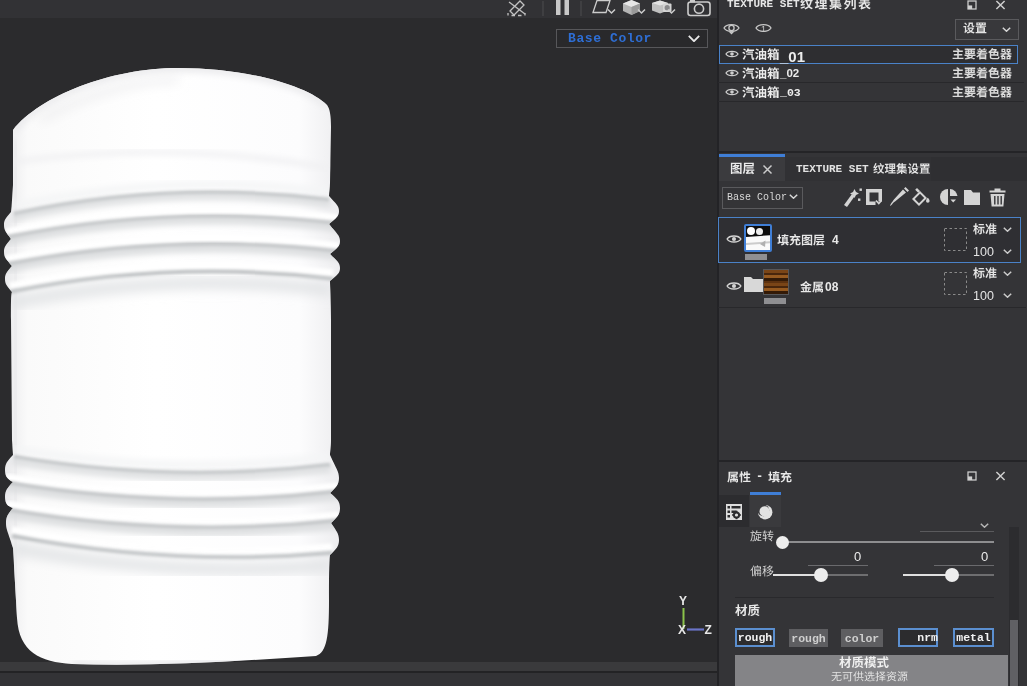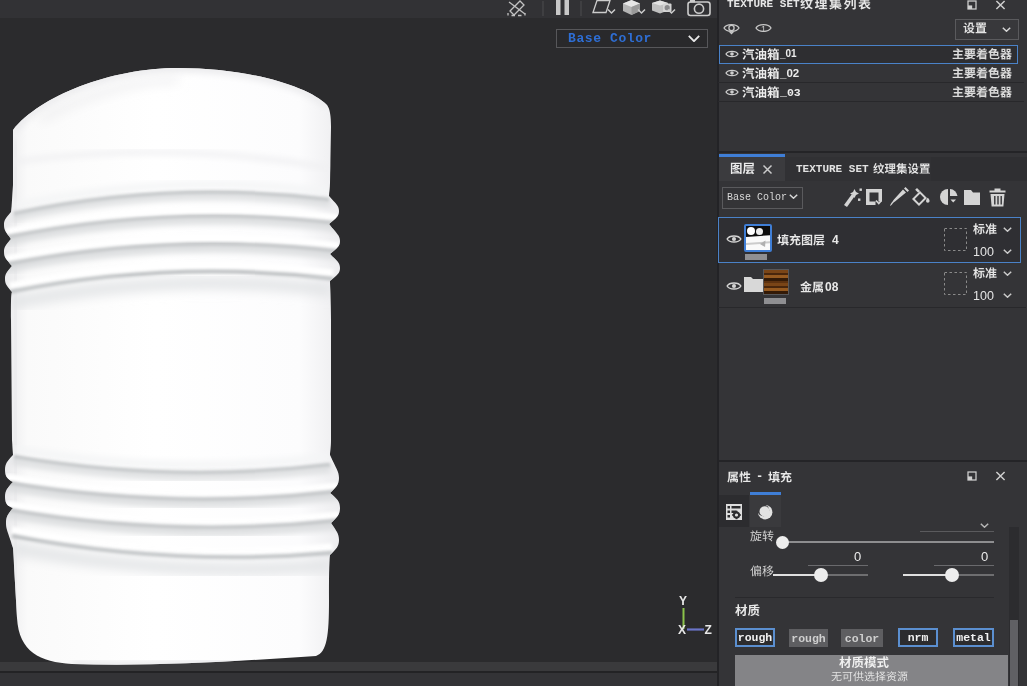--- a/index.html
+++ b/index.html
@@ -145,21 +145,21 @@
       <path d="M0.8,0.8 L4.5,4.2 L8.2,0.8" fill="none" stroke="#d8d8d8" stroke-width="1.5"></path>
     </svg>
 <div class="abs" style="left:719px;top:45px;width:297px;height:17px;background:#2e2e31;border:1px solid #4a82c8"></div>
 <svg style="position:absolute;left:725px;top:49px" width="14" height="10" viewBox="0 0 14 10">
       <path d="M1,5 C3,1.4 11,1.4 13,5 C11,8.6 3,8.6 1,5 Z" fill="none" stroke="#cfcfcf" stroke-width="1.3"></path>
       <circle cx="7" cy="5" r="1.8" fill="#cfcfcf"></circle>
     </svg>
 <svg style="position:absolute;left:742px;top:46.5px;" width="38" height="16" viewBox="0 -11.88 38 16">
       <path fill="#ececec" d="M1.1 -9.3C1.8 -9.0 2.7 -8.4 3.2 -8.0L4.0 -9.2C3.6 -9.6 2.6 -10.1 1.9 -10.4ZM0.3 -5.9C1.0 -5.6 2.0 -5.0 2.5 -4.7L3.3 -5.9C2.8 -6.3 1.8 -6.8 1.1 -7.1ZM0.7 -0.1 2.0 0.9C2.7 -0.3 3.5 -1.7 4.0 -3.0L2.9 -4.0C2.2 -2.5 1.4 -1.0 0.7 -0.1ZM5.6 -10.6C5.2 -9.3 4.4 -8.0 3.4 -7.2C3.8 -7.0 4.4 -6.5 4.6 -6.3C4.9 -6.6 5.2 -6.9 5.5 -7.3V-6.2H11.0V-7.4H5.5L6.0 -8.0H12.1V-9.3H6.6C6.8 -9.6 6.9 -9.9 7.0 -10.2ZM4.3 -5.5V-4.2H9.3C9.3 -1.0 9.6 1.1 11.1 1.2C11.9 1.1 12.2 0.5 12.3 -1.0C12.0 -1.2 11.6 -1.5 11.4 -1.9C11.4 -1.0 11.3 -0.3 11.2 -0.3C10.8 -0.3 10.7 -2.4 10.8 -5.5Z M13.6 -9.4C14.4 -9.0 15.5 -8.3 16.1 -7.9L17.0 -9.1C16.4 -9.5 15.2 -10.1 14.5 -10.5ZM12.9 -5.9C13.7 -5.5 14.8 -4.9 15.4 -4.5L16.2 -5.8C15.6 -6.1 14.5 -6.7 13.8 -7.0ZM13.4 -0.0 14.7 0.9C15.3 -0.2 16.0 -1.5 16.5 -2.6L15.4 -3.6C14.8 -2.3 13.9 -0.9 13.4 -0.0ZM19.8 -1.1H18.4V-3.2H19.8ZM21.2 -1.1V-3.2H22.7V-1.1ZM16.9 -8.0V1.1H18.4V0.3H22.7V1.0H24.2V-8.0H21.2V-10.6H19.8V-8.0ZM19.8 -4.6H18.4V-6.6H19.8ZM21.2 -4.6V-6.6H22.7V-4.6Z M32.6 -3.4H35.0V-2.5H32.6ZM32.6 -4.5V-5.2H35.0V-4.5ZM32.6 -1.4H35.0V-0.6H32.6ZM31.2 -6.6V1.1H32.6V0.6H35.0V1.0H36.6V-6.6ZM32.3 -10.7C32.0 -9.9 31.6 -9.1 31.1 -8.4V-9.5H28.3C28.4 -9.8 28.6 -10.1 28.6 -10.4L27.2 -10.7C26.8 -9.5 26.1 -8.2 25.3 -7.5C25.6 -7.3 26.3 -6.9 26.6 -6.7C26.9 -7.1 27.3 -7.7 27.7 -8.3H27.8C28.0 -7.9 28.3 -7.4 28.4 -7.0H27.8V-5.8H25.7V-4.4H27.5C26.9 -3.3 26.1 -2.0 25.2 -1.4C25.6 -1.1 25.9 -0.6 26.2 -0.2C26.7 -0.7 27.3 -1.5 27.8 -2.3V1.1H29.2V-2.5C29.6 -2.1 29.9 -1.6 30.2 -1.2L31.1 -2.4C30.8 -2.7 29.8 -3.7 29.2 -4.2V-4.4H30.9V-5.8H29.2V-7.0H29.0L29.7 -7.3C29.6 -7.6 29.5 -7.9 29.3 -8.3H31.0C30.8 -8.0 30.6 -7.8 30.3 -7.6C30.7 -7.4 31.3 -7.0 31.6 -6.8C32.0 -7.2 32.4 -7.7 32.8 -8.3H33.2C33.6 -7.8 34.0 -7.1 34.1 -6.7L35.4 -7.2C35.3 -7.5 35.0 -7.9 34.8 -8.3H37.0V-9.5H33.4C33.5 -9.8 33.6 -10.1 33.7 -10.4Z"></path>
     </svg>
-<div class="abs" style="left:780px;top:48px;font-size:10px;font-family:'Liberation Sans';font-weight:bold;color:#ececec">_01</div>
+<div class="abs" style="left:780px;top:48px;font-size:15px;font-family:'Liberation Sans';font-weight:bold;color:#ececec">_01</div>
 <svg style="position:absolute;left:952px;top:47.0px;" width="60" height="15" viewBox="0 -11.40 60 15">
       <path fill="#dadada" d="M4.1 -9.4C4.7 -9.0 5.4 -8.4 5.9 -7.9H1.1V-6.5H5.2V-4.4H1.8V-3.0H5.2V-0.7H0.6V0.7H11.4V-0.7H6.8V-3.0H10.3V-4.4H6.8V-6.5H10.8V-7.9H7.0L7.7 -8.4C7.1 -9.0 6.1 -9.7 5.3 -10.2Z M19.6 -2.5C19.3 -2.1 18.9 -1.7 18.5 -1.4C17.8 -1.6 17.1 -1.8 16.4 -1.9L16.8 -2.5ZM13.3 -7.8V-4.5H16.3L15.9 -3.8H12.5V-2.5H15.1C14.8 -2.1 14.4 -1.6 14.1 -1.2C15.0 -1.0 15.8 -0.8 16.6 -0.6C15.6 -0.3 14.3 -0.2 12.7 -0.1C12.9 0.2 13.2 0.7 13.3 1.1C15.6 0.9 17.4 0.6 18.7 -0.1C20.0 0.3 21.2 0.7 22.0 1.0L23.2 -0.1C22.3 -0.4 21.3 -0.7 20.1 -1.0C20.5 -1.4 20.9 -1.9 21.2 -2.5H23.5V-3.8H17.6L17.9 -4.3L17.3 -4.5H22.8V-7.8H20.0V-8.5H23.2V-9.8H12.7V-8.5H15.9V-7.8ZM17.2 -8.5H18.6V-7.8H17.2ZM14.6 -6.7H15.9V-5.6H14.6ZM17.2 -6.7H18.6V-5.6H17.2ZM20.0 -6.7H21.4V-5.6H20.0Z M28.6 -2.0H32.8V-1.5H28.6ZM28.6 -2.7V-3.2H32.8V-2.7ZM28.6 -0.7H32.8V-0.3H28.6ZM24.7 -5.8V-4.6H27.3C26.4 -3.5 25.4 -2.6 24.2 -1.9C24.6 -1.7 25.1 -1.1 25.3 -0.8C26.0 -1.3 26.6 -1.8 27.2 -2.3V1.1H28.6V0.7H32.8V1.1H34.3V-4.2H28.7L29.0 -4.6H35.3V-5.8H29.6L29.8 -6.3H34.2V-7.3H30.3L30.5 -7.8H34.8V-8.9H32.8C33.0 -9.2 33.2 -9.5 33.5 -9.8L31.9 -10.2C31.7 -9.9 31.5 -9.3 31.2 -8.9H28.5L28.9 -9.1C28.8 -9.4 28.4 -9.9 28.2 -10.3L26.7 -9.9C26.9 -9.6 27.1 -9.2 27.3 -8.9H25.2V-7.8H28.9L28.7 -7.3H25.8V-6.3H28.2L28.0 -5.8Z M41.4 -5.5V-4.1H39.2V-5.5ZM42.8 -5.5H45.0V-4.1H42.8ZM42.8 -8.0C42.5 -7.6 42.1 -7.2 41.8 -6.9H39.1C39.4 -7.2 39.8 -7.6 40.1 -8.0ZM40.0 -10.3C39.2 -8.8 37.7 -7.4 36.3 -6.5C36.6 -6.2 36.9 -5.5 37.1 -5.2C37.3 -5.3 37.5 -5.5 37.8 -5.7V-1.3C37.8 0.4 38.5 0.9 40.7 0.9C41.2 0.9 44.3 0.9 44.8 0.9C46.9 0.9 47.4 0.3 47.6 -1.7C47.2 -1.8 46.6 -2.0 46.3 -2.2C46.1 -0.7 45.9 -0.5 44.8 -0.5C44.1 -0.5 41.3 -0.5 40.7 -0.5C39.4 -0.5 39.2 -0.6 39.2 -1.3V-2.7H45.0V-2.3H46.4V-6.9H43.5C44.0 -7.4 44.6 -8.1 45.0 -8.7L44.1 -9.3L43.8 -9.3H41.0L41.3 -9.8Z M50.7 -8.5H52.1V-7.4H50.7ZM55.8 -8.5H57.2V-7.4H55.8ZM55.3 -5.8C55.7 -5.6 56.1 -5.4 56.5 -5.2H53.8C54.0 -5.5 54.2 -5.8 54.3 -6.1L53.4 -6.3V-9.7H49.4V-6.2H52.8C52.6 -5.9 52.4 -5.5 52.2 -5.2H48.5V-3.9H50.9C50.2 -3.4 49.3 -2.9 48.2 -2.5C48.5 -2.2 48.9 -1.7 49.0 -1.3L49.4 -1.5V1.1H50.8V0.8H52.0V1.0H53.4V-2.7H51.5C52.0 -3.1 52.5 -3.5 52.8 -3.9H54.9C55.2 -3.5 55.7 -3.1 56.1 -2.7H54.5V1.1H55.8V0.8H57.2V1.0H58.6V-1.4L58.9 -1.3C59.1 -1.6 59.5 -2.2 59.8 -2.4C58.7 -2.7 57.5 -3.3 56.7 -3.9H59.5V-5.2H57.4L57.8 -5.5C57.5 -5.8 57.1 -6.0 56.7 -6.2H58.6V-9.7H54.5V-6.2H55.7ZM50.8 -0.4V-1.5H52.0V-0.4ZM55.8 -0.4V-1.5H57.2V-0.4Z"></path>
     </svg>
 <svg style="position:absolute;left:725px;top:68px" width="14" height="10" viewBox="0 0 14 10">
       <path d="M1,5 C3,1.4 11,1.4 13,5 C11,8.6 3,8.6 1,5 Z" fill="none" stroke="#cfcfcf" stroke-width="1.3"></path>
       <circle cx="7" cy="5" r="1.8" fill="#cfcfcf"></circle>
     </svg>
 <svg style="position:absolute;left:742px;top:65.5px;" width="38" height="16" viewBox="0 -11.88 38 16">
       <path fill="#ececec" d="M1.1 -9.3C1.8 -9.0 2.7 -8.4 3.2 -8.0L4.0 -9.2C3.6 -9.6 2.6 -10.1 1.9 -10.4ZM0.3 -5.9C1.0 -5.6 2.0 -5.0 2.5 -4.7L3.3 -5.9C2.8 -6.3 1.8 -6.8 1.1 -7.1ZM0.7 -0.1 2.0 0.9C2.7 -0.3 3.5 -1.7 4.0 -3.0L2.9 -4.0C2.2 -2.5 1.4 -1.0 0.7 -0.1ZM5.6 -10.6C5.2 -9.3 4.4 -8.0 3.4 -7.2C3.8 -7.0 4.4 -6.5 4.6 -6.3C4.9 -6.6 5.2 -6.9 5.5 -7.3V-6.2H11.0V-7.4H5.5L6.0 -8.0H12.1V-9.3H6.6C6.8 -9.6 6.9 -9.9 7.0 -10.2ZM4.3 -5.5V-4.2H9.3C9.3 -1.0 9.6 1.1 11.1 1.2C11.9 1.1 12.2 0.5 12.3 -1.0C12.0 -1.2 11.6 -1.5 11.4 -1.9C11.4 -1.0 11.3 -0.3 11.2 -0.3C10.8 -0.3 10.7 -2.4 10.8 -5.5Z M13.6 -9.4C14.4 -9.0 15.5 -8.3 16.1 -7.9L17.0 -9.1C16.4 -9.5 15.2 -10.1 14.5 -10.5ZM12.9 -5.9C13.7 -5.5 14.8 -4.9 15.4 -4.5L16.2 -5.8C15.6 -6.1 14.5 -6.7 13.8 -7.0ZM13.4 -0.0 14.7 0.9C15.3 -0.2 16.0 -1.5 16.5 -2.6L15.4 -3.6C14.8 -2.3 13.9 -0.9 13.4 -0.0ZM19.8 -1.1H18.4V-3.2H19.8ZM21.2 -1.1V-3.2H22.7V-1.1ZM16.9 -8.0V1.1H18.4V0.3H22.7V1.0H24.2V-8.0H21.2V-10.6H19.8V-8.0ZM19.8 -4.6H18.4V-6.6H19.8ZM21.2 -4.6V-6.6H22.7V-4.6Z M32.6 -3.4H35.0V-2.5H32.6ZM32.6 -4.5V-5.2H35.0V-4.5ZM32.6 -1.4H35.0V-0.6H32.6ZM31.2 -6.6V1.1H32.6V0.6H35.0V1.0H36.6V-6.6ZM32.3 -10.7C32.0 -9.9 31.6 -9.1 31.1 -8.4V-9.5H28.3C28.4 -9.8 28.6 -10.1 28.6 -10.4L27.2 -10.7C26.8 -9.5 26.1 -8.2 25.3 -7.5C25.6 -7.3 26.3 -6.9 26.6 -6.7C26.9 -7.1 27.3 -7.7 27.7 -8.3H27.8C28.0 -7.9 28.3 -7.4 28.4 -7.0H27.8V-5.8H25.7V-4.4H27.5C26.9 -3.3 26.1 -2.0 25.2 -1.4C25.6 -1.1 25.9 -0.6 26.2 -0.2C26.7 -0.7 27.3 -1.5 27.8 -2.3V1.1H29.2V-2.5C29.6 -2.1 29.9 -1.6 30.2 -1.2L31.1 -2.4C30.8 -2.7 29.8 -3.7 29.2 -4.2V-4.4H30.9V-5.8H29.2V-7.0H29.0L29.7 -7.3C29.6 -7.6 29.5 -7.9 29.3 -8.3H31.0C30.8 -8.0 30.6 -7.8 30.3 -7.6C30.7 -7.4 31.3 -7.0 31.6 -6.8C32.0 -7.2 32.4 -7.7 32.8 -8.3H33.2C33.6 -7.8 34.0 -7.1 34.1 -6.7L35.4 -7.2C35.3 -7.5 35.0 -7.9 34.8 -8.3H37.0V-9.5H33.4C33.5 -9.8 33.6 -10.1 33.7 -10.4Z"></path>
     </svg>
@@ -360,21 +360,21 @@
 <svg style="position:absolute;left:735px;top:603.0px;" width="25" height="16" viewBox="0 -11.88 25 16">
       <path fill="#e8e8e8" d="M9.3 -10.6V-8.0H6.0V-6.6H8.8C7.9 -4.8 6.4 -2.9 4.9 -2.0C5.2 -1.7 5.7 -1.1 6.0 -0.7C7.2 -1.6 8.4 -3.1 9.3 -4.5V-0.7C9.3 -0.5 9.2 -0.4 9.0 -0.4C8.8 -0.4 8.0 -0.4 7.3 -0.5C7.5 -0.0 7.7 0.7 7.8 1.1C8.9 1.1 9.7 1.0 10.2 0.8C10.7 0.5 10.9 0.1 10.9 -0.7V-6.6H12.1V-8.0H10.9V-10.6ZM2.5 -10.6V-8.0H0.6V-6.6H2.3C1.9 -5.1 1.1 -3.4 0.2 -2.4C0.5 -2.0 0.8 -1.4 1.0 -1.0C1.6 -1.6 2.1 -2.6 2.5 -3.7V1.1H4.0V-4.6C4.4 -4.0 4.8 -3.5 5.1 -3.1L6.0 -4.3C5.7 -4.7 4.5 -5.9 4.0 -6.3V-6.6H5.6V-8.0H4.0V-10.6Z M20.0 -0.5C21.2 -0.1 22.7 0.6 23.5 1.1L24.6 0.1C23.7 -0.3 22.2 -1.0 21.1 -1.4ZM19.2 -4.0V-3.0C19.2 -2.2 18.9 -0.9 15.1 -0.0C15.5 0.3 15.9 0.8 16.1 1.1C20.2 -0.0 20.8 -1.8 20.8 -3.0V-4.0ZM16.2 -5.8V-1.4H17.7V-4.4H22.1V-1.3H23.7V-5.8H20.3L20.4 -6.7H24.5V-8.0H20.6L20.6 -9.0C21.8 -9.1 22.8 -9.3 23.8 -9.5L22.6 -10.7C20.6 -10.2 17.1 -9.9 14.1 -9.8V-6.2C14.1 -4.3 14.0 -1.6 12.8 0.2C13.2 0.4 13.8 0.7 14.1 1.0C15.3 -1.0 15.5 -4.2 15.5 -6.2V-6.7H18.9L18.9 -5.8ZM19.0 -8.0H15.5V-8.6C16.7 -8.6 17.9 -8.7 19.0 -8.8Z"></path>
     </svg>
 <div class="abs" style="left:735px;top:628px;width:36px;height:15px;background:#2c2c2e;border:2px solid #5b8fd0"></div>
 <div class="abs mono" style="left:735px;top:631px;width:40px;text-align:center;font-size:11.5px;color:#f2f2f2">rough</div>
 <div class="abs" style="left:789px;top:629px;width:39px;height:18px;background:#5e5e61"></div>
 <div class="abs mono" style="left:789px;top:632px;width:39px;text-align:center;font-size:11.5px;color:#cfcfcf">rough</div>
 <div class="abs" style="left:841px;top:629px;width:42px;height:18px;background:#5e5e61"></div>
 <div class="abs mono" style="left:841px;top:632px;width:42px;text-align:center;font-size:11.5px;color:#cfcfcf">color</div>
 <div class="abs" style="left:898px;top:628px;width:36px;height:15px;background:#2c2c2e;border:2px solid #5b8fd0"></div>
-<div class="abs mono" style="left:898px;top:631px;width:40px;text-align:center;font-size:11.5px;color:#f2f2f2">nrm</div>
+<div class="abs mono" style="left:898px;top:631px;width:40px;text-align:right;font-size:11.5px;color:#f2f2f2">nrm</div>
 <div class="abs" style="left:953px;top:628px;width:37px;height:15px;background:#2c2c2e;border:2px solid #5b8fd0"></div>
 <div class="abs mono" style="left:953px;top:631px;width:41px;text-align:center;font-size:11.5px;color:#f2f2f2">metal</div>
 <div class="abs" style="left:735px;top:655px;width:273px;height:31px;background:#848487"></div>
 <svg style="position:absolute;left:839px;top:655.0px;" width="50" height="16" viewBox="0 -11.88 50 16">
       <path fill="#f0f0f0" d="M9.3 -10.6V-8.0H6.0V-6.6H8.8C7.9 -4.8 6.4 -2.9 4.9 -2.0C5.2 -1.7 5.7 -1.1 6.0 -0.7C7.2 -1.6 8.4 -3.1 9.3 -4.5V-0.7C9.3 -0.5 9.2 -0.4 9.0 -0.4C8.8 -0.4 8.0 -0.4 7.3 -0.5C7.5 -0.0 7.7 0.7 7.8 1.1C8.9 1.1 9.7 1.0 10.2 0.8C10.7 0.5 10.9 0.1 10.9 -0.7V-6.6H12.1V-8.0H10.9V-10.6ZM2.5 -10.6V-8.0H0.6V-6.6H2.3C1.9 -5.1 1.1 -3.4 0.2 -2.4C0.5 -2.0 0.8 -1.4 1.0 -1.0C1.6 -1.6 2.1 -2.6 2.5 -3.7V1.1H4.0V-4.6C4.4 -4.0 4.8 -3.5 5.1 -3.1L6.0 -4.3C5.7 -4.7 4.5 -5.9 4.0 -6.3V-6.6H5.6V-8.0H4.0V-10.6Z M20.0 -0.5C21.2 -0.1 22.7 0.6 23.5 1.1L24.6 0.1C23.7 -0.3 22.2 -1.0 21.1 -1.4ZM19.2 -4.0V-3.0C19.2 -2.2 18.9 -0.9 15.1 -0.0C15.5 0.3 15.9 0.8 16.1 1.1C20.2 -0.0 20.8 -1.8 20.8 -3.0V-4.0ZM16.2 -5.8V-1.4H17.7V-4.4H22.1V-1.3H23.7V-5.8H20.3L20.4 -6.7H24.5V-8.0H20.6L20.6 -9.0C21.8 -9.1 22.8 -9.3 23.8 -9.5L22.6 -10.7C20.6 -10.2 17.1 -9.9 14.1 -9.8V-6.2C14.1 -4.3 14.0 -1.6 12.8 0.2C13.2 0.4 13.8 0.7 14.1 1.0C15.3 -1.0 15.5 -4.2 15.5 -6.2V-6.7H18.9L18.9 -5.8ZM19.0 -8.0H15.5V-8.6C16.7 -8.6 17.9 -8.7 19.0 -8.8Z M31.4 -5.1H34.8V-4.5H31.4ZM31.4 -6.6H34.8V-6.0H31.4ZM34.0 -10.6V-9.8H32.5V-10.6H31.1V-9.8H29.7V-8.5H31.1V-7.8H32.5V-8.5H34.0V-7.8H35.5V-8.5H36.9V-9.8H35.5V-10.6ZM30.0 -7.6V-3.5H32.4C32.4 -3.2 32.4 -3.0 32.3 -2.7H29.4V-1.5H31.8C31.4 -0.9 30.5 -0.4 29.0 -0.1C29.2 0.2 29.6 0.8 29.7 1.1C31.8 0.6 32.8 -0.2 33.3 -1.2C34.0 -0.1 34.9 0.7 36.3 1.1C36.5 0.7 36.9 0.2 37.2 -0.1C36.1 -0.4 35.3 -0.8 34.7 -1.5H36.9V-2.7H33.8L33.9 -3.5H36.3V-7.6ZM26.9 -10.6V-8.3H25.5V-6.9H26.9V-6.6C26.5 -5.2 25.9 -3.6 25.2 -2.7C25.5 -2.2 25.8 -1.6 25.9 -1.1C26.3 -1.7 26.6 -2.4 26.9 -3.2V1.1H28.3V-4.6C28.6 -4.0 28.8 -3.5 28.9 -3.1L29.8 -4.2C29.6 -4.5 28.7 -6.0 28.3 -6.5V-6.9H29.4V-8.3H28.3V-10.6Z M44.3 -10.6C44.3 -9.9 44.3 -9.2 44.3 -8.5H38.1V-7.0H44.4C44.7 -2.6 45.6 1.1 47.8 1.1C49.0 1.1 49.5 0.6 49.7 -1.8C49.3 -2.0 48.7 -2.4 48.4 -2.7C48.3 -1.1 48.2 -0.5 47.9 -0.5C47.0 -0.5 46.2 -3.4 46.0 -7.0H49.4V-8.5H48.2L49.1 -9.2C48.7 -9.7 48.0 -10.2 47.4 -10.6L46.4 -9.8C46.9 -9.4 47.5 -8.9 47.9 -8.5H45.9C45.9 -9.2 45.9 -9.9 45.9 -10.6ZM38.1 -0.7 38.5 0.8C40.2 0.4 42.4 -0.0 44.5 -0.5L44.4 -1.8L42.0 -1.4V-4.2H44.0V-5.6H38.6V-4.2H40.5V-1.1C39.6 -1.0 38.8 -0.8 38.1 -0.7Z"></path>
     </svg>
 <svg style="position:absolute;left:831px;top:670.0px;" width="77" height="14" viewBox="0 -10.45 77 14">
       <path fill="#e6e6e6" d="M1.3 -8.5V-7.7H4.9C4.9 -6.9 4.8 -6.1 4.7 -5.2H0.6V-4.4H4.6C4.1 -2.6 3.0 -0.8 0.4 0.2C0.6 0.4 0.9 0.7 1.0 0.9C3.8 -0.3 4.9 -2.3 5.4 -4.4H5.6V-0.7C5.6 0.3 5.9 0.6 7.1 0.6C7.3 0.6 8.9 0.6 9.1 0.6C10.2 0.6 10.4 0.2 10.6 -1.6C10.3 -1.6 10.0 -1.8 9.8 -1.9C9.7 -0.4 9.6 -0.2 9.1 -0.2C8.7 -0.2 7.4 -0.2 7.1 -0.2C6.6 -0.2 6.5 -0.3 6.5 -0.7V-4.4H10.5V-5.2H5.5C5.7 -6.1 5.7 -6.9 5.7 -7.7H9.8V-8.5Z M11.6 -8.5V-7.6H19.2V-0.3C19.2 -0.1 19.1 -0.0 18.9 0.0C18.6 0.0 17.7 0.0 16.9 -0.0C17.0 0.2 17.1 0.6 17.2 0.9C18.3 0.9 19.1 0.9 19.5 0.7C19.9 0.6 20.1 0.3 20.1 -0.3V-7.6H21.4V-8.5ZM13.5 -5.2H16.4V-2.7H13.5ZM12.7 -6.0V-1.0H13.5V-1.9H17.2V-6.0Z M27.3 -2.0C26.9 -1.1 26.1 -0.2 25.3 0.3C25.5 0.5 25.8 0.7 26.0 0.8C26.7 0.2 27.6 -0.8 28.1 -1.7ZM29.8 -1.6C30.6 -0.8 31.4 0.2 31.7 0.9L32.4 0.4C32.1 -0.2 31.2 -1.2 30.5 -1.9ZM25.0 -9.2C24.3 -7.5 23.3 -5.9 22.2 -4.8C22.4 -4.6 22.6 -4.2 22.7 -4.0C23.1 -4.4 23.4 -4.8 23.8 -5.3V0.9H24.6V-6.6C25.0 -7.4 25.4 -8.2 25.7 -9.0ZM30.1 -9.1V-6.9H27.9V-9.1H27.1V-6.9H25.7V-6.1H27.1V-3.4H25.4V-2.6H32.6V-3.4H30.9V-6.1H32.4V-6.9H30.9V-9.1ZM27.9 -6.1H30.1V-3.4H27.9Z M33.7 -8.4C34.3 -7.9 35.1 -7.1 35.4 -6.6L36.1 -7.1C35.7 -7.6 34.9 -8.4 34.3 -8.9ZM37.9 -8.9C37.6 -7.9 37.2 -7.0 36.6 -6.3C36.8 -6.2 37.1 -6.0 37.3 -5.9C37.5 -6.2 37.8 -6.6 38.0 -7.0H39.6V-5.4H36.5V-4.7H38.5C38.3 -3.2 37.9 -2.2 36.2 -1.6C36.4 -1.4 36.6 -1.1 36.7 -0.9C38.6 -1.6 39.1 -2.9 39.3 -4.7H40.5V-2.1C40.5 -1.3 40.7 -1.0 41.5 -1.0C41.6 -1.0 42.4 -1.0 42.6 -1.0C43.3 -1.0 43.5 -1.4 43.5 -2.8C43.3 -2.8 43.0 -2.9 42.8 -3.1C42.8 -1.9 42.7 -1.8 42.5 -1.8C42.3 -1.8 41.7 -1.8 41.6 -1.8C41.3 -1.8 41.3 -1.8 41.3 -2.1V-4.7H43.5V-5.4H40.5V-7.0H43.0V-7.7H40.5V-9.2H39.6V-7.7H38.3C38.5 -8.0 38.6 -8.4 38.7 -8.7ZM35.8 -5.0H33.6V-4.2H35.0V-0.9C34.5 -0.7 34.0 -0.3 33.5 0.2L34.0 0.9C34.7 0.2 35.3 -0.4 35.7 -0.4C35.9 -0.4 36.3 -0.1 36.7 0.2C37.4 0.6 38.3 0.7 39.6 0.7C40.7 0.7 42.5 0.7 43.4 0.6C43.4 0.4 43.5 -0.0 43.6 -0.2C42.5 -0.1 40.9 -0.0 39.6 -0.0C38.4 -0.0 37.5 -0.1 36.8 -0.5C36.3 -0.8 36.1 -1.1 35.8 -1.1Z M45.9 -9.2V-7.0H44.5V-6.3H45.9V-3.9C45.4 -3.7 44.8 -3.6 44.4 -3.5L44.6 -2.7L45.9 -3.1V-0.1C45.9 0.0 45.9 0.1 45.8 0.1C45.6 0.1 45.2 0.1 44.7 0.1C44.8 0.3 44.9 0.6 45.0 0.8C45.7 0.8 46.1 0.8 46.4 0.7C46.7 0.5 46.8 0.3 46.8 -0.1V-3.4L48.0 -3.8L47.9 -4.5L46.8 -4.2V-6.3H48.1V-7.0H46.8V-9.2ZM52.8 -7.9C52.4 -7.3 51.9 -6.8 51.3 -6.4C50.7 -6.8 50.2 -7.3 49.9 -7.9ZM48.4 -8.7V-7.9H49.1C49.5 -7.2 50.0 -6.5 50.6 -6.0C49.8 -5.5 48.8 -5.1 47.9 -4.9C48.0 -4.7 48.2 -4.4 48.3 -4.2C49.3 -4.5 50.3 -4.9 51.3 -5.5C52.1 -4.9 53.1 -4.5 54.2 -4.2C54.3 -4.4 54.5 -4.7 54.7 -4.9C53.7 -5.1 52.7 -5.5 51.9 -6.0C52.8 -6.6 53.5 -7.4 54.0 -8.4L53.5 -8.7L53.4 -8.7ZM50.8 -4.5V-3.6H48.6V-2.8H50.8V-1.7H48.0V-0.9H50.8V0.9H51.6V-0.9H54.5V-1.7H51.6V-2.8H53.7V-3.6H51.6V-4.5Z M55.9 -8.3C56.7 -8.0 57.7 -7.5 58.2 -7.1L58.7 -7.7C58.2 -8.1 57.1 -8.6 56.4 -8.8ZM55.5 -5.4 55.8 -4.7C56.7 -5.0 57.8 -5.3 58.9 -5.7L58.7 -6.4C57.5 -6.0 56.4 -5.7 55.5 -5.4ZM57.0 -4.1V-1.0H57.8V-3.3H63.3V-1.1H64.1V-4.1ZM60.2 -3.0C59.9 -1.2 59.0 -0.2 55.5 0.2C55.7 0.4 55.9 0.7 55.9 0.9C59.6 0.4 60.6 -0.8 61.0 -3.0ZM60.7 -0.8C62.1 -0.4 63.9 0.4 64.8 0.8L65.3 0.2C64.3 -0.3 62.5 -1.0 61.1 -1.4ZM60.3 -9.2C60.0 -8.4 59.5 -7.5 58.6 -6.8C58.8 -6.7 59.0 -6.5 59.2 -6.3C59.6 -6.7 60.0 -7.1 60.3 -7.6H61.6C61.3 -6.4 60.6 -5.4 58.6 -4.9C58.7 -4.8 58.9 -4.5 59.0 -4.3C60.5 -4.7 61.4 -5.5 62.0 -6.4C62.6 -5.4 63.7 -4.7 64.9 -4.4C65.1 -4.6 65.3 -4.9 65.4 -5.0C64.1 -5.3 62.9 -6.0 62.3 -7.0C62.3 -7.2 62.4 -7.4 62.5 -7.6H64.1C63.9 -7.2 63.7 -6.9 63.6 -6.6L64.3 -6.4C64.6 -6.8 64.9 -7.5 65.2 -8.1L64.6 -8.3L64.5 -8.2H60.7C60.9 -8.5 61.0 -8.8 61.1 -9.1Z M71.9 -4.5H75.3V-3.5H71.9ZM71.9 -6.0H75.3V-5.1H71.9ZM71.6 -2.3C71.2 -1.5 70.7 -0.7 70.2 -0.2C70.4 -0.1 70.7 0.1 70.9 0.2C71.4 -0.4 71.9 -1.2 72.3 -2.0ZM74.7 -2.1C75.1 -1.4 75.6 -0.4 75.9 0.1L76.6 -0.2C76.4 -0.8 75.8 -1.7 75.4 -2.3ZM67.0 -8.5C67.6 -8.2 68.4 -7.6 68.8 -7.3L69.3 -7.9C68.9 -8.3 68.0 -8.8 67.4 -9.1ZM66.4 -5.6C67.0 -5.2 67.9 -4.7 68.3 -4.4L68.8 -5.1C68.3 -5.4 67.5 -5.8 66.9 -6.2ZM66.6 0.3 67.4 0.7C67.9 -0.3 68.5 -1.7 69.0 -2.8L68.3 -3.3C67.8 -2.0 67.1 -0.6 66.6 0.3ZM69.7 -8.7V-5.7C69.7 -3.9 69.6 -1.4 68.4 0.4C68.5 0.5 68.9 0.7 69.0 0.8C70.3 -1.0 70.5 -3.8 70.5 -5.7V-8.0H76.5V-8.7ZM73.2 -7.8C73.1 -7.5 73.0 -7.0 72.8 -6.7H71.2V-2.9H73.1V0.0C73.1 0.1 73.1 0.2 73.0 0.2C72.8 0.2 72.3 0.2 71.8 0.2C71.9 0.4 72.0 0.7 72.0 0.9C72.8 0.9 73.3 0.9 73.6 0.8C73.9 0.6 73.9 0.4 73.9 0.0V-2.9H76.0V-6.7H73.6C73.8 -7.0 73.9 -7.3 74.1 -7.6Z"></path>
     </svg>
 <div class="abs" style="left:1009px;top:527px;width:10px;height:159px;background:#2c2c2f"></div>

